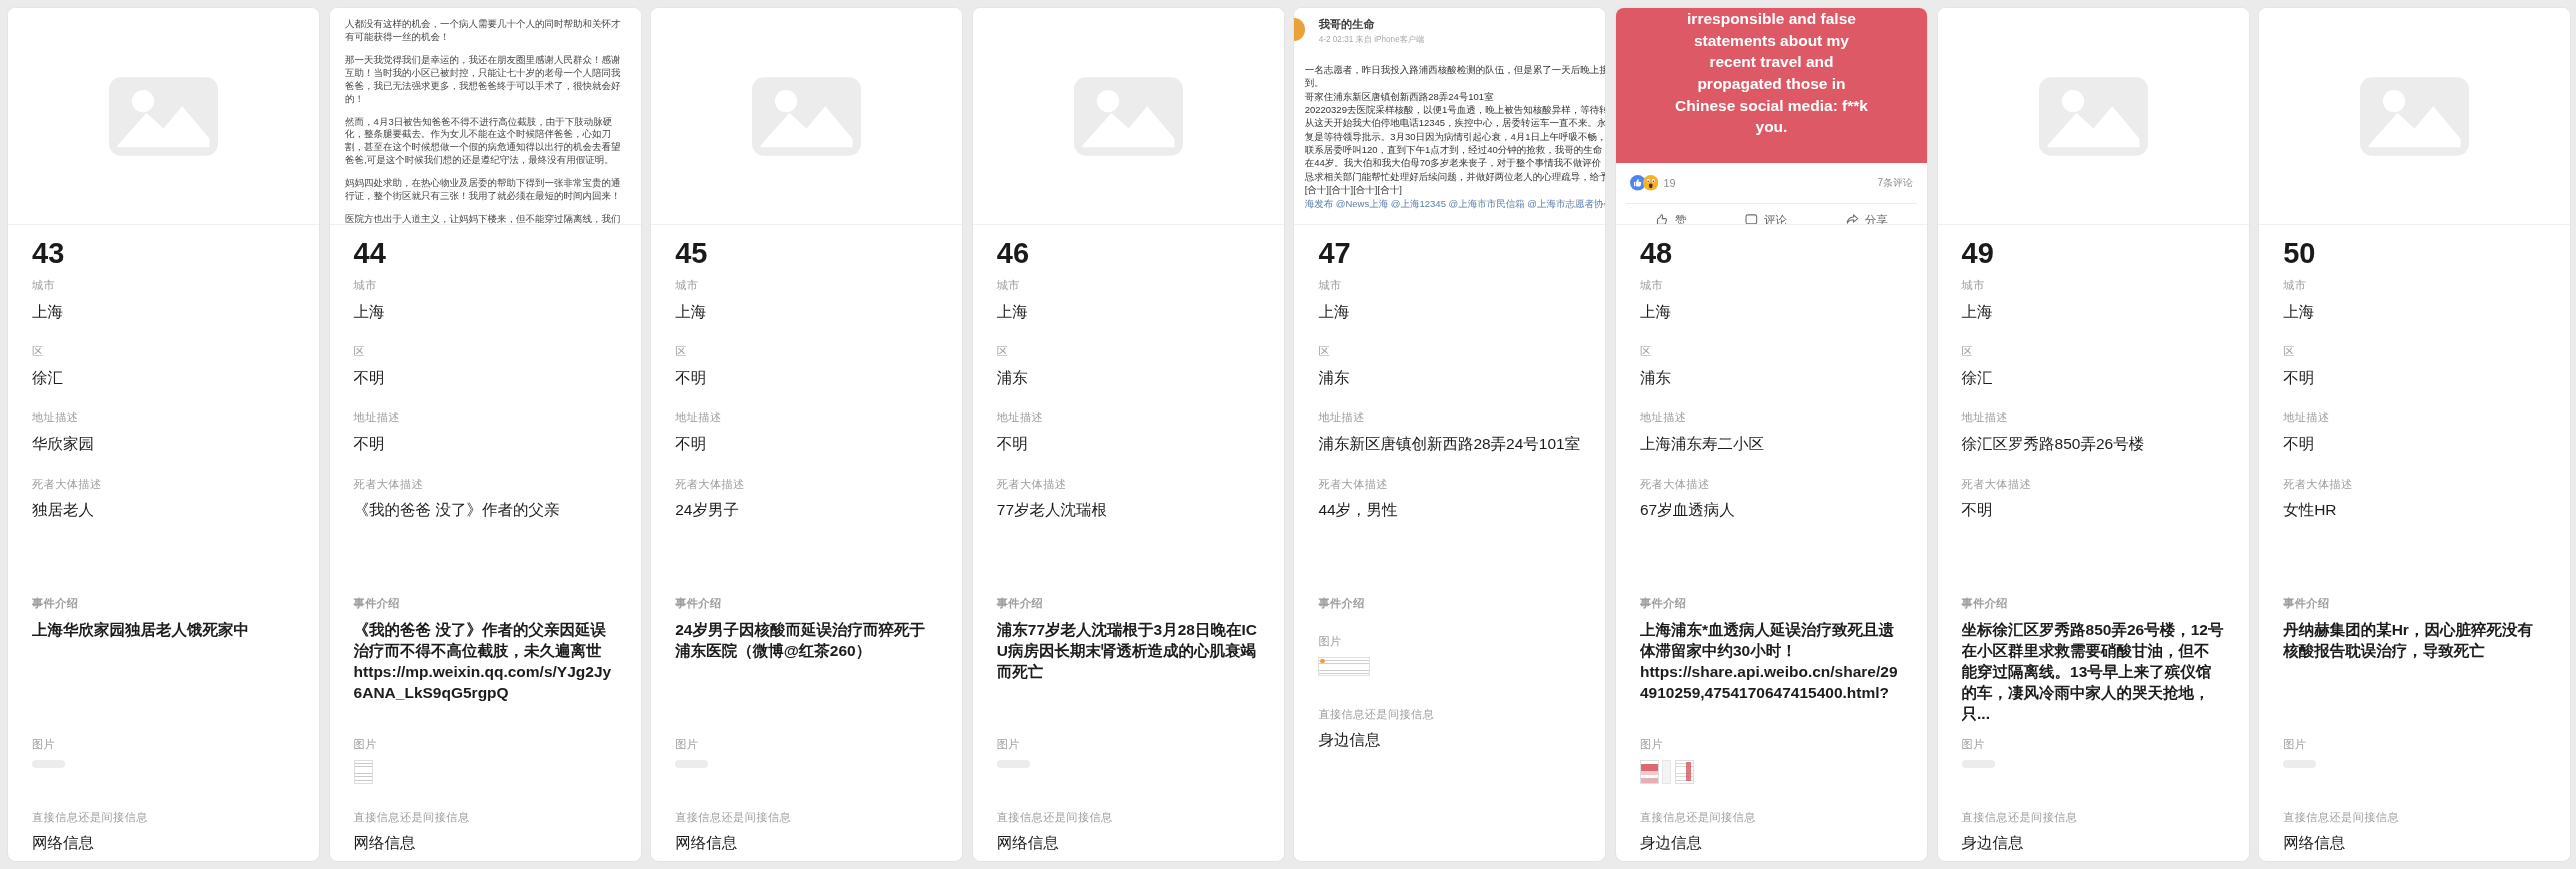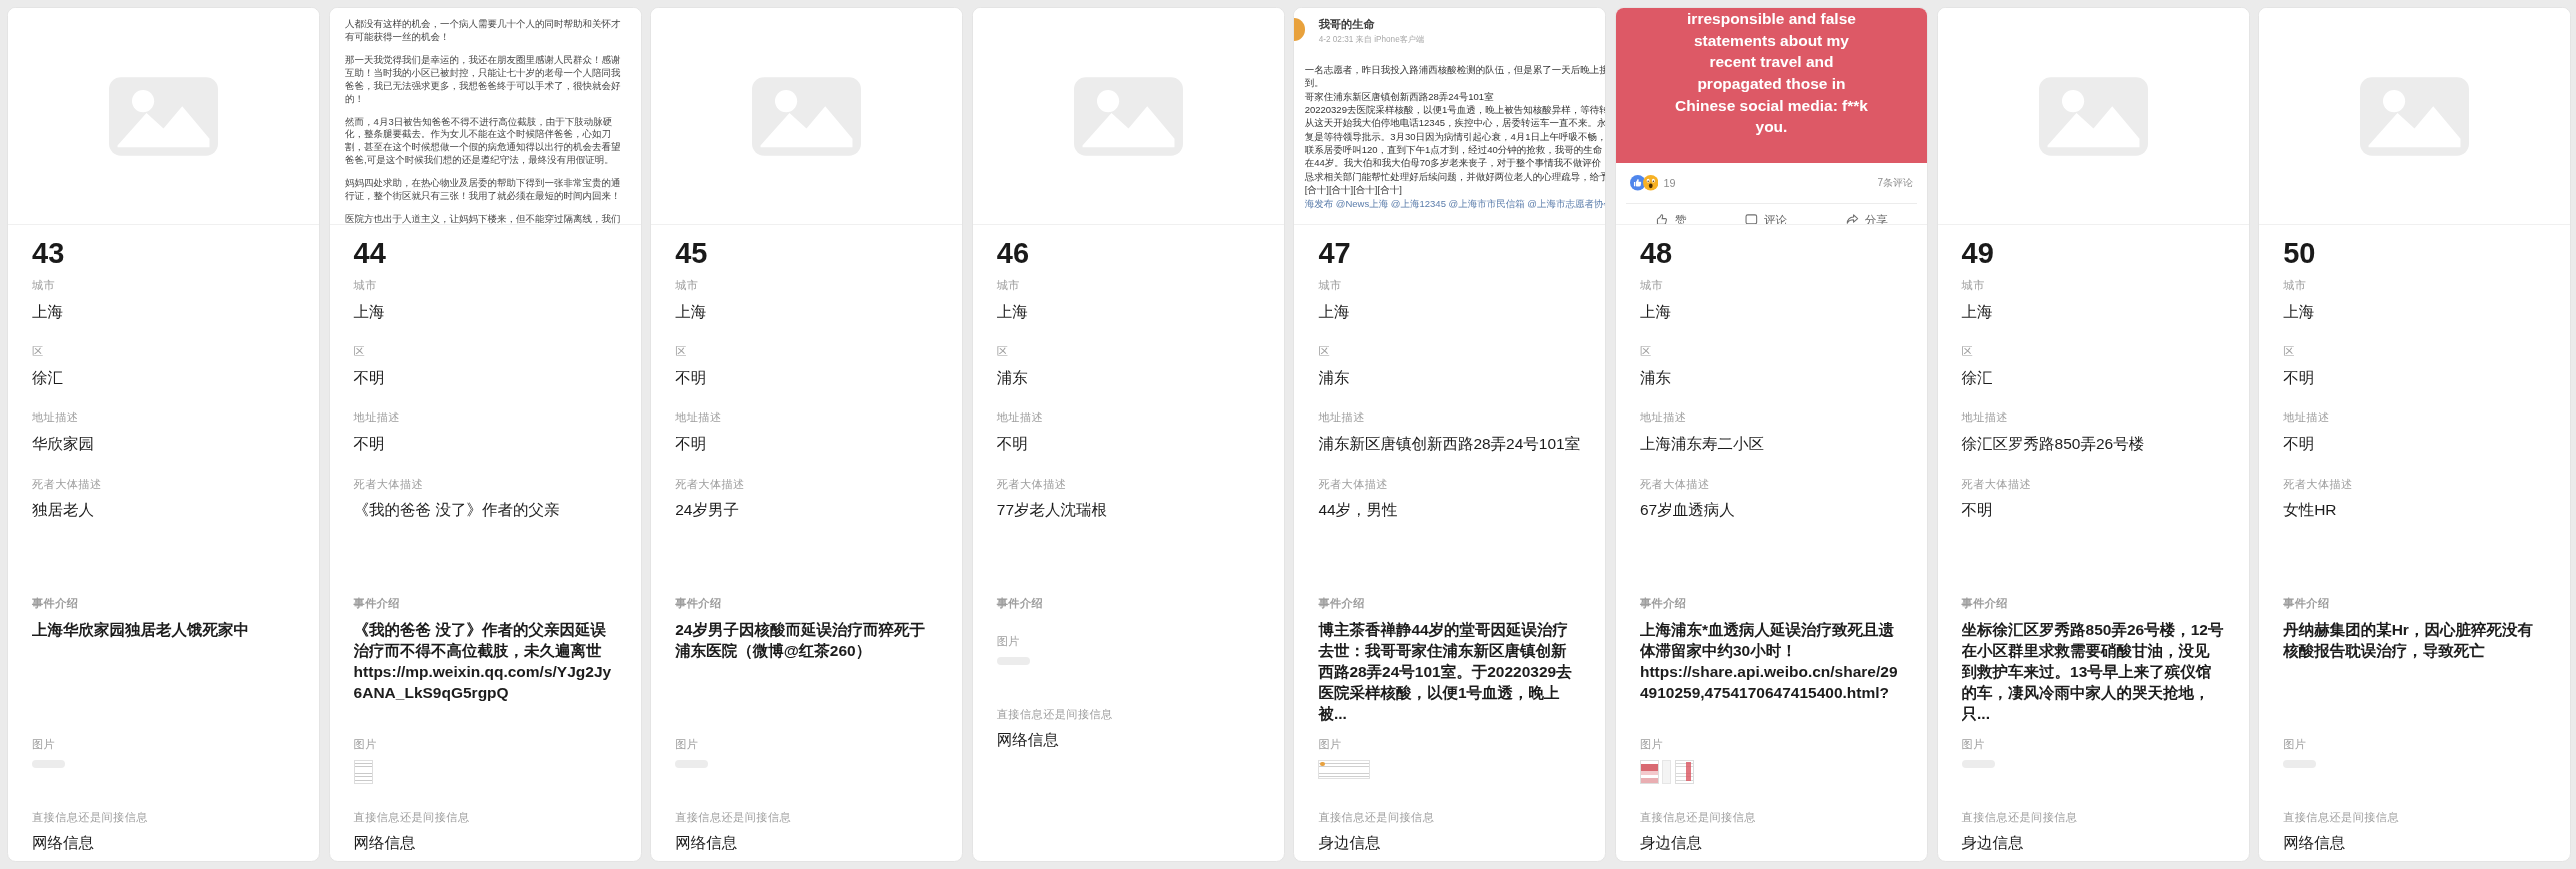--- a/index.html
+++ b/index.html
@@ -237,20 +237,21 @@
       <div class="field">
         <div class="label">地址描述</div>
         <div class="value">不明</div>
       </div>
       <div class="field field-desc">
         <div class="label">死者大体描述</div>
         <div class="value">77岁老人沈瑞根</div>
       </div>
       <div class="field field-event">
         <div class="label">事件介绍</div>
+        <div class="value">浦东77岁老人沈瑞根于3月28日晚在ICU病房因长期末肾透析造成的心肌衰竭而死亡</div>
       </div>
       <div class="field field-image">
         <div class="label">图片</div>
         <div class="thumbs">
             <div class="thumb pill"></div>
           </div>
       </div>
       <div class="field field-direct">
         <div class="label">直接信息还是间接信息</div>
         <div class="value">网络信息</div>
@@ -292,21 +293,20 @@
       <div class="field">
         <div class="label">地址描述</div>
         <div class="value">浦东新区唐镇创新西路28弄24号101室</div>
       </div>
       <div class="field field-desc">
         <div class="label">死者大体描述</div>
         <div class="value">44岁，男性</div>
       </div>
       <div class="field field-event">
         <div class="label">事件介绍</div>
-        <div class="value">博主茶香禅静44岁的堂哥因延误治疗去世：我哥哥家住浦东新区唐镇创新西路28弄24号101室。于20220329去医院采样核酸，以便1号血透，晚上被...</div>
       </div>
       <div class="field field-image">
         <div class="label">图片</div>
         <div class="thumbs">
             <div class="thumb doc-wide"></div>
           </div>
       </div>
       <div class="field field-direct">
         <div class="label">直接信息还是间接信息</div>
         <div class="value">身边信息</div>
@@ -428,21 +428,21 @@
       <div class="field">
         <div class="label">地址描述</div>
         <div class="value">徐汇区罗秀路850弄26号楼</div>
       </div>
       <div class="field field-desc">
         <div class="label">死者大体描述</div>
         <div class="value">不明</div>
       </div>
       <div class="field field-event">
         <div class="label">事件介绍</div>
-        <div class="value">坐标徐汇区罗秀路850弄26号楼，12号在小区群里求救需要硝酸甘油，没见到救护车来过。13号早上来了殡仪馆的车，凄风冷雨中家人的哭天抢地，只...</div>
+        <div class="value">坐标徐汇区罗秀路850弄26号楼，12号在小区群里求救需要硝酸甘油，但不能穿过隔离线。13号早上来了殡仪馆的车，凄风冷雨中家人的哭天抢地，只...</div>
       </div>
       <div class="field field-image">
         <div class="label">图片</div>
         <div class="thumbs">
             <div class="thumb pill"></div>
           </div>
       </div>
       <div class="field field-direct">
         <div class="label">直接信息还是间接信息</div>
         <div class="value">身边信息</div>

